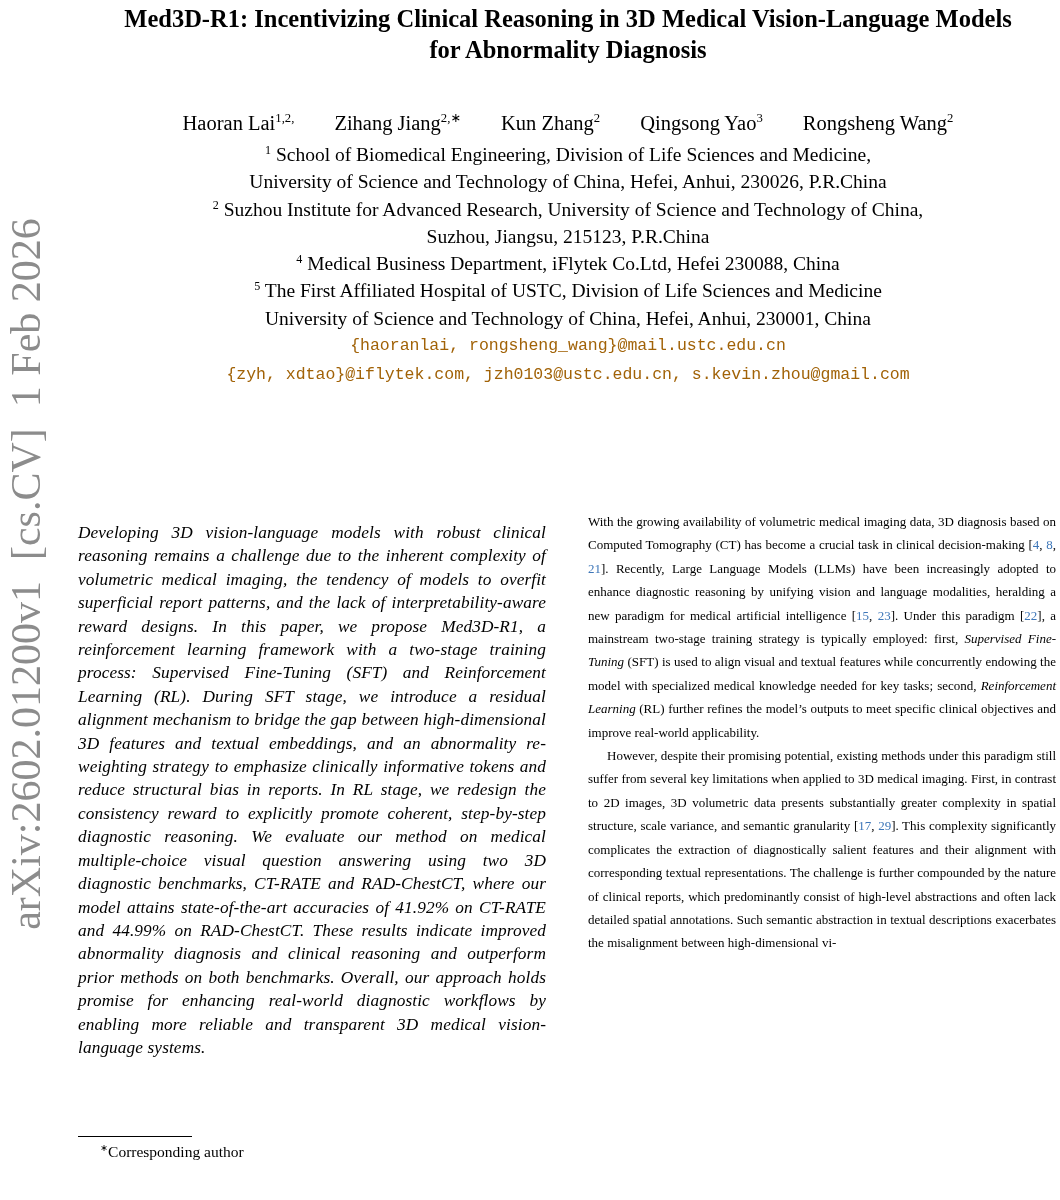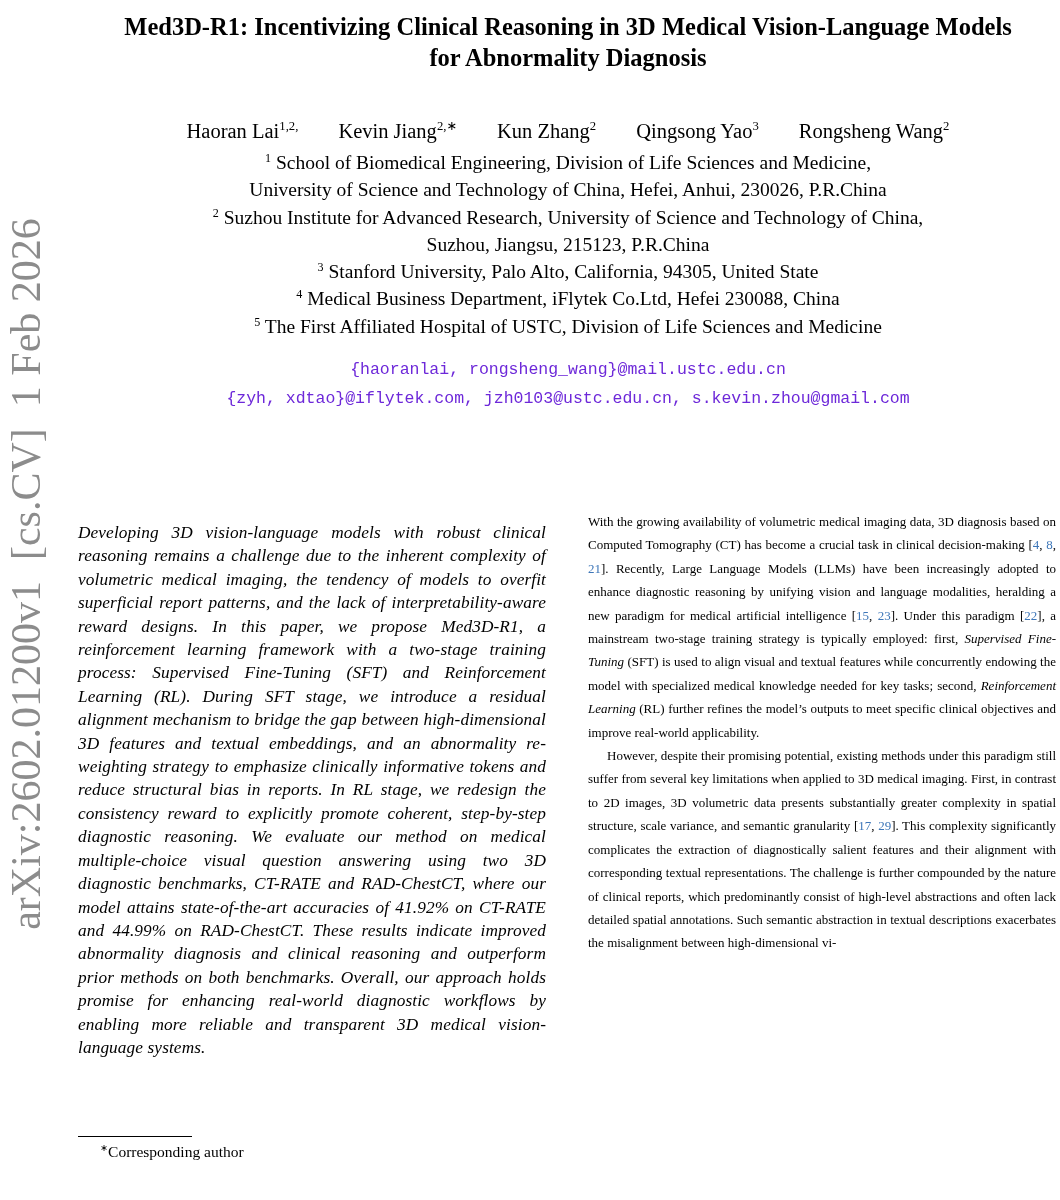--- a/index.html
+++ b/index.html
@@ -14,28 +14,28 @@
   .watermark{
     position:absolute;left:-360px;top:546px;width:780px;height:56px;
     transform:rotate(-90deg);
     text-align:center;font-size:42px;white-space:pre;
     font-family:"Liberation Serif", serif;
   }
   
   .header{position:absolute;left:80px;top:0;width:976px;text-align:center;}
   .title{
     font-size:24.5px;font-weight:bold;line-height:31px;
-    max-width:912px;margin:8px auto;padding-top:3px;
+    max-width:912px;margin:0 auto;padding-top:3px;
   }
   .authors-row{font-size:20.5px;line-height:29px;}
   .authors-row.first{margin-top:44px;}
   .gap{display:inline-block;width:40px;}
   .sup{font-size:62%;vertical-align:super;line-height:0;}
   .affils{margin-top:3px;font-size:19.5px;line-height:27.3px;}
-  .emails{margin-top:16px;font-family:"Liberation Mono", monospace;font-size:16.5px;line-height:28.5px;color:#6d28d9;}
+  .emails{margin-top:0;font-family:"Liberation Mono", monospace;font-size:16.5px;line-height:28.5px;color:#a16207;}
   
   .col{position:absolute;top:490px;width:468px;text-align:justify;}
   .col-left{left:78px;}
   .col-right{left:588px;}
   h2{font-size:21px;line-height:26px;margin:0;font-weight:bold;text-align:left;}
   .col-left h2{text-align:center;}
   .abstract-body{
     margin:31px 0 0 0;font-style:italic;font-size:17.3px;line-height:23.4px;
     letter-spacing:0.1px;hyphens:auto;
   }
@@ -51,29 +51,29 @@
 </style>
 </head>
 <body>
 
 <div class="page">
 
   <div class="watermark" style="color: rgb(140, 140, 140);">arXiv:2602.01200v1  [cs.CV]  1 Feb 2026</div>
 
   <div class="header">
     <h1 class="title">Med3D-R1: Incentivizing Clinical Reasoning in 3D Medical Vision-Language Models for Abnormality Diagnosis</h1>
-    <div class="authors-row first"><span>Haoran Lai</span><span class="sup">1,2,</span><span class="gap"></span><span>Kevin Jiang</span><span class="sup">2,∗</span><span class="gap"></span><span>Kun Zhang</span><span class="sup">2</span><span class="gap"></span><span>Qingsong Yao</span><span class="sup">3</span><span class="gap"></span><span>Rongsheng Wang</span><span class="sup">2</span></div>
+    <div class="authors-row first"><span>Haoran Lai</span><span class="sup">1,2,</span><span class="gap"></span><span>Zihang Jiang</span><span class="sup">2,∗</span><span class="gap"></span><span>Kun Zhang</span><span class="sup">2</span><span class="gap"></span><span>Qingsong Yao</span><span class="sup">3</span><span class="gap"></span><span>Rongsheng Wang</span><span class="sup">2</span></div>
     <div class="affils">
         <div><span class="sup">1</span><span> School of Biomedical Engineering, Division of Life Sciences and Medicine,</span></div>
         <div><span>University of Science and Technology of China, Hefei, Anhui, 230026, P.R.China</span></div>
         <div><span class="sup">2</span><span> Suzhou Institute for Advanced Research, University of Science and Technology of China,</span></div>
         <div><span>Suzhou, Jiangsu, 215123, P.R.China</span></div>
-        <div><span class="sup">3</span><span> Stanford University, Palo Alto, California, 94305, United State</span></div>
         <div><span class="sup">4</span><span> Medical Business Department, iFlytek Co.Ltd, Hefei 230088, China</span></div>
         <div><span class="sup">5</span><span> The First Affiliated Hospital of USTC, Division of Life Sciences and Medicine</span></div>
+        <div><span>University of Science and Technology of China, Hefei, Anhui, 230001, China</span></div>
       </div>
     <div class="emails">
         <div>{haoranlai, rongsheng_wang}@mail.ustc.edu.cn</div>
         <div>{zyh, xdtao}@iflytek.com, jzh0103@ustc.edu.cn, s.kevin.zhou@gmail.com</div>
       </div>
   </div>
 
   <div class="col col-left">
     <p class="abstract-body">Developing 3D vision-language models with robust clinical reasoning remains a challenge due to the inherent complexity of volumetric medical imaging, the tendency of models to overfit superficial report patterns, and the lack of interpretability-aware reward designs. In this paper, we propose Med3D-R1, a reinforcement learning framework with a two-stage training process: Supervised Fine-Tuning (SFT) and Reinforcement Learning (RL). During SFT stage, we introduce a residual alignment mechanism to bridge the gap between high-dimensional 3D features and textual embeddings, and an abnormality re-weighting strategy to emphasize clinically informative tokens and reduce structural bias in reports. In RL stage, we redesign the consistency reward to explicitly promote coherent, step-by-step diagnostic reasoning. We evaluate our method on medical multiple-choice visual question answering using two 3D diagnostic benchmarks, CT-RATE and RAD-ChestCT, where our model attains state-of-the-art accuracies of 41.92% on CT-RATE and 44.99% on RAD-ChestCT. These results indicate improved abnormality diagnosis and clinical reasoning and outperform prior methods on both benchmarks. Overall, our approach holds promise for enhancing real-world diagnostic workflows by enabling more reliable and transparent 3D medical vision-language systems.</p>
   </div>

